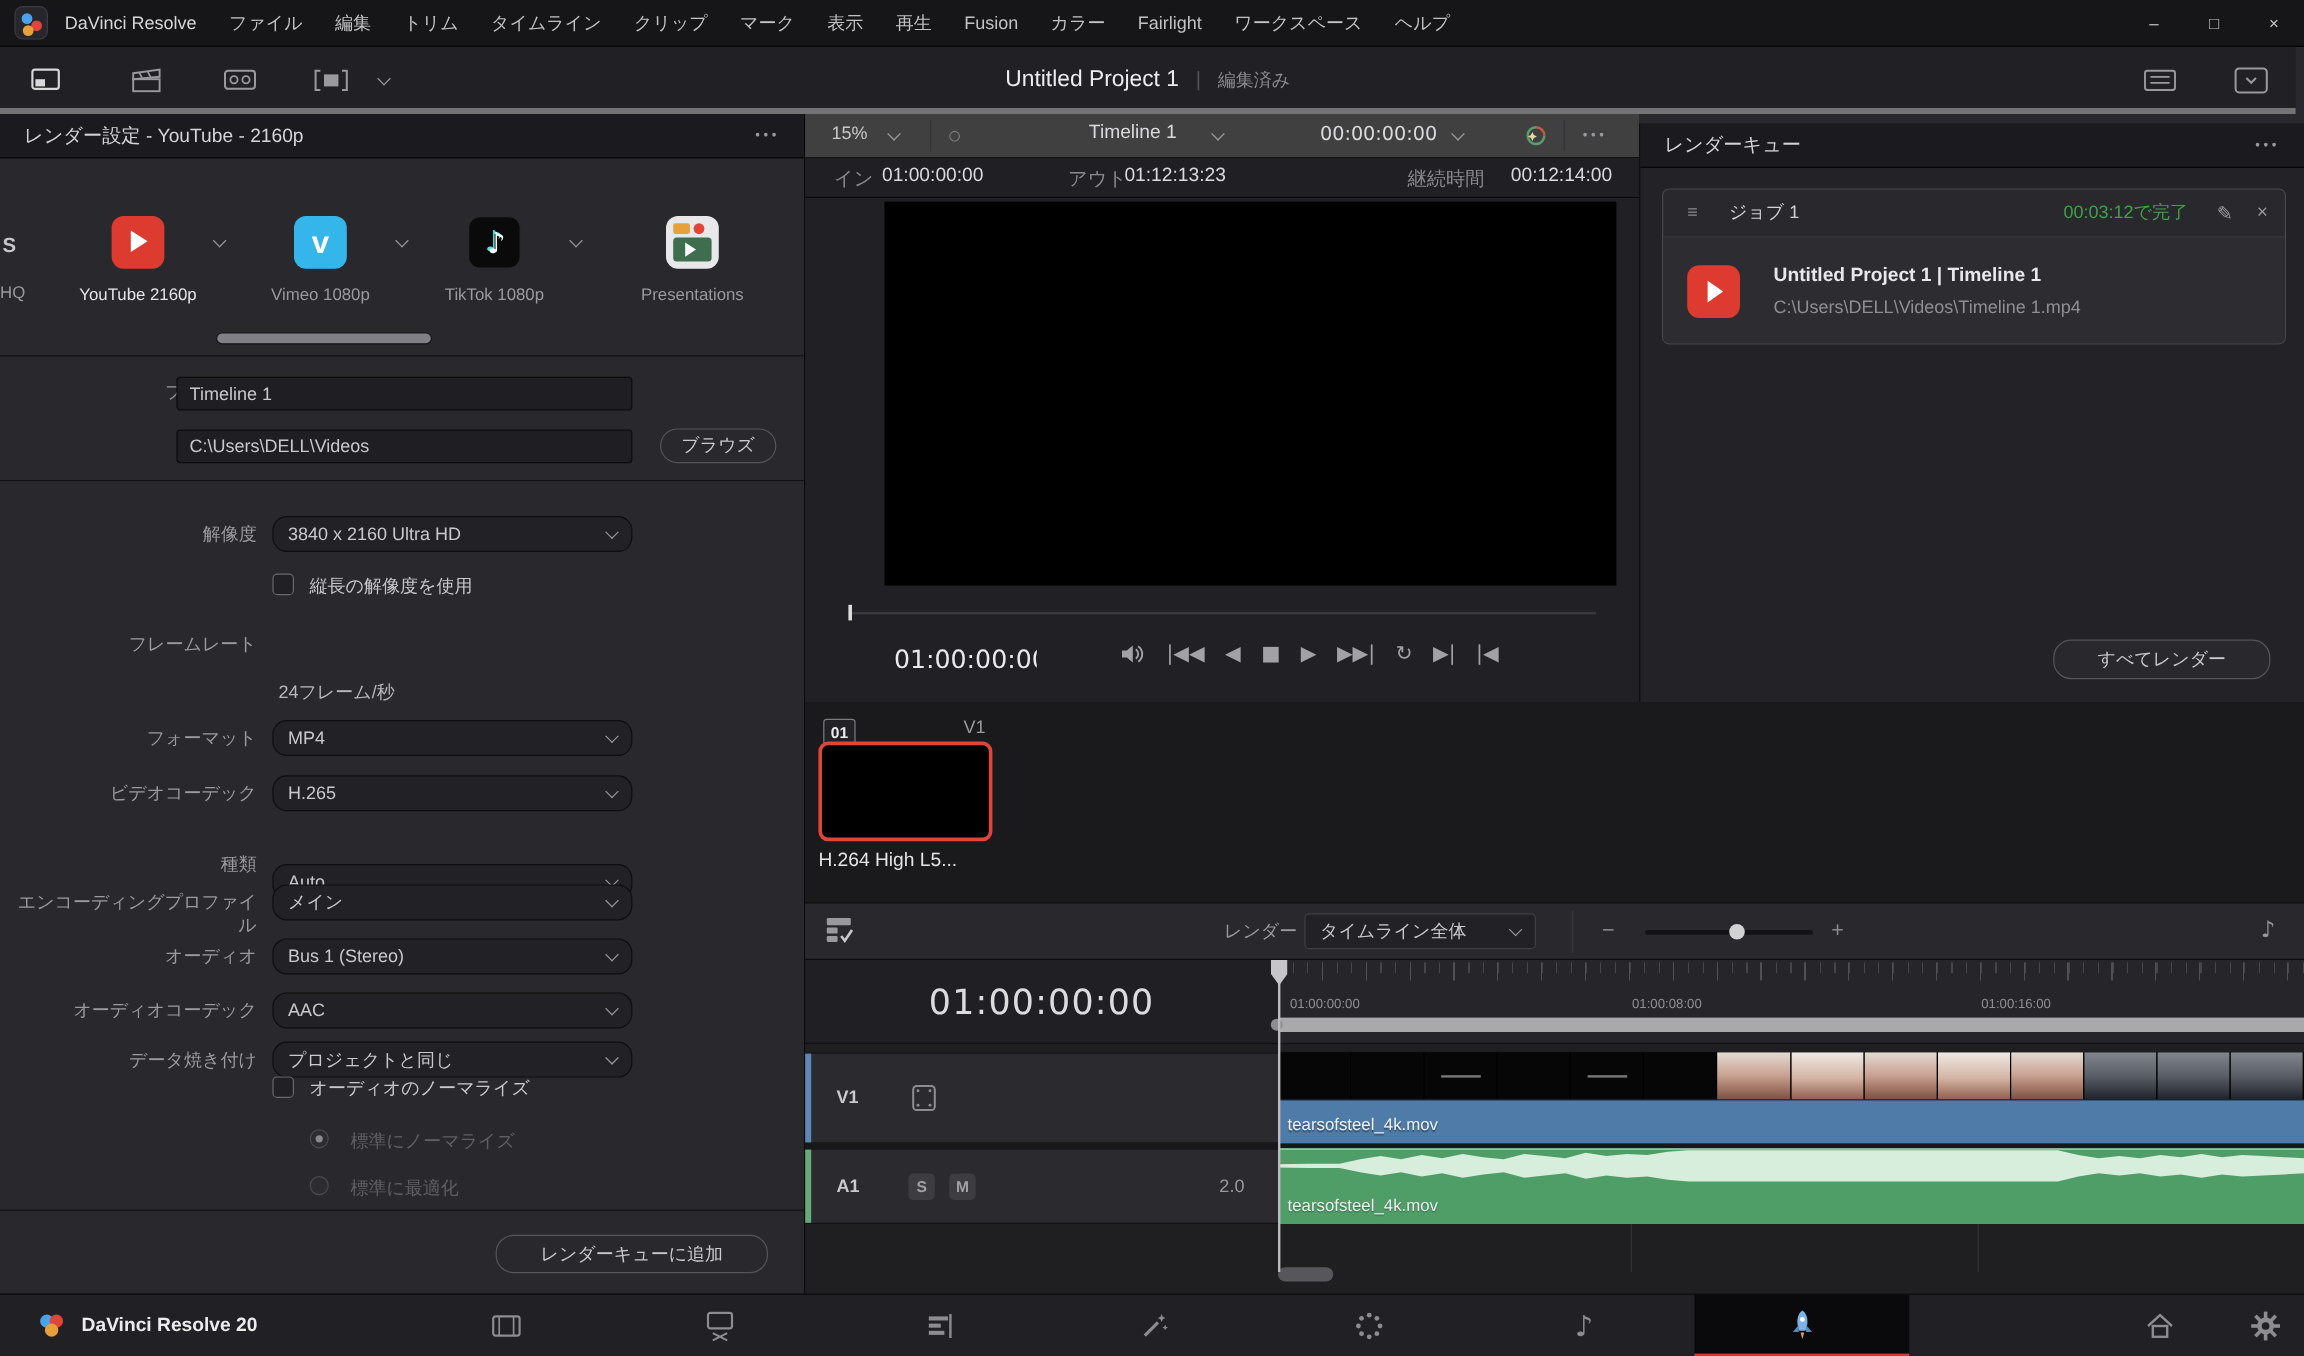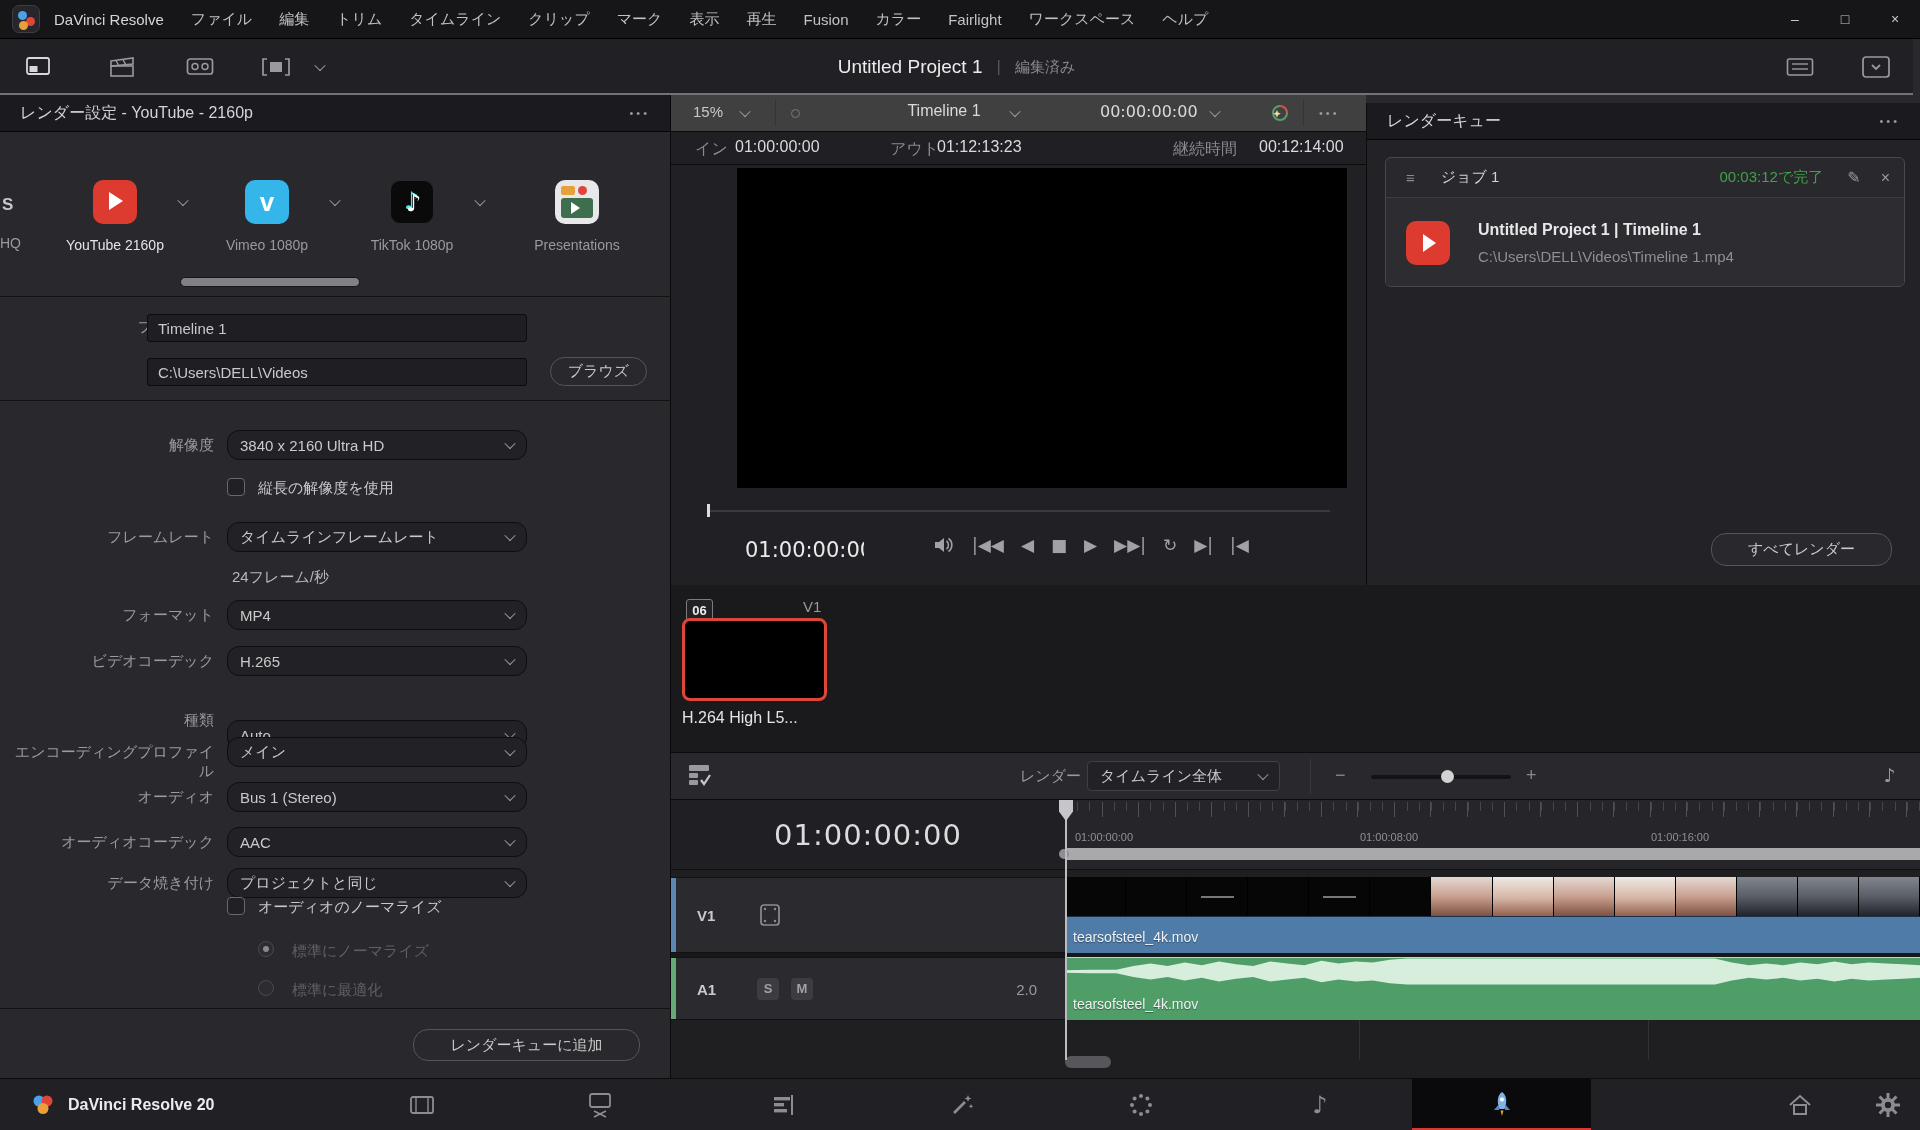--- a/index.html
+++ b/index.html
@@ -13,21 +13,21 @@
   
   #menubar { left:0; top:0; width:1920px; height:39px; background:#161619; border-bottom:1px solid #000; display:flex; align-items:center; }
   #app-badge { width:28px; height:28px; margin-left:12px; border-radius:7px; background:#26262c; border:1px solid #3c3c44; position:relative; flex:none; }
   #app-badge i { position:absolute; width:9px; height:9px; border-radius:50%; }
   .menu-app { margin-left:14px; color:#d6d6d8; }
   .menu-item { margin-left:27px; color:#c2c2c4; cursor:default; }
   #win-ctrls { margin-left:auto; display:flex; height:39px; }
   .win-btn { width:50px; height:39px; display:flex; align-items:center; justify-content:center; color:#c8c8ca; font-size:14px; }
 
   
-  #toolbar { left:0; top:39px; width:1913px; height:56px; background:#212125; border-bottom:2px solid #737373; }
+  #toolbar { left:0; top:39px; width:1913px; height:56px; background:#212125; border-bottom:5px solid #737373; }
   .tb-icon { position:absolute; top:12px; width:36px; height:32px; display:flex; align-items:center; justify-content:center; }
   #title-wrap { position:absolute; left:0; top:0; width:100%; height:56px; display:flex; align-items:center; justify-content:center; gap:14px; }
   #proj-title { color:#ececee; font-size:19px; }
   #title-sep { color:#55555a; font-size:17px; }
   #edit-status { color:#8a8a8e; font-size:15px; }
   .chev { display:inline-block; width:8px; height:8px; border-right:1.6px solid #9a9a9e; border-bottom:1.6px solid #9a9a9e; transform:rotate(45deg) translate(-1px,-1px); }
   .dots { color:#9a9a9e; font-size:11px; letter-spacing:3px; }
 
   
   #left-panel { left:0; top:95px; width:671px; height:983px; background:#28282d; border-right:1px solid #0a0a0b; }
@@ -277,24 +277,20 @@
   <div class="frow-label" style="top:341px">解像度</div>
   <div class="sel" style="top:335px">
       <span>3840 x 2160 Ultra HD</span>
       <span class="chev"></span>
     </div>
 
   <div class="cbox" style="top:383px"></div>
   <div class="cbl" style="top:384px">縦長の解像度を使用</div>
 
   <div class="frow-label" style="top:433px">フレームレート</div>
-  <div class="sel" style="top:427px">
-      <span>タイムラインフレームレート</span>
-      <span class="chev"></span>
-    </div>
 
   <div class="abs" style="left:232px; top:473px; color:#b9b9bc;">24フレーム/秒</div>
 
   <div class="frow-label" style="top:511px">フォーマット</div>
   <div class="sel" style="top:505px">
       <span>MP4</span>
       <span class="chev"></span>
     </div>
 
   <div class="frow-label" style="top:557px">ビデオコーデック</div>
@@ -416,21 +412,21 @@
       <div style="margin-left:28px;">
         <div id="job-title">Untitled Project 1 | Timeline 1</div>
         <div id="job-path">C:\Users\DELL\Videos\Timeline 1.mp4</div>
       </div>
     </div>
   </div>
   <button class="pill" id="render-all">すべてレンダー</button>
 </div>
 
 <div id="strip" class="abs">
-  <div id="strip-badge">06</div>
+  <div id="strip-badge">01</div>
   <div id="strip-track">V1</div>
   <div id="strip-thumb"></div>
   <div id="strip-cap">H.264 High L5...</div>
 </div>
 
 <div id="renderbar" class="abs">
   <div class="abs" style="left:16px; top:10px;">
     <svg width="28" height="26" viewBox="0 0 28 26">
         <rect x="2" y="2" width="20" height="6" rx="1" fill="#9a9a9e"></rect>
         <rect x="2" y="10" width="9" height="5" rx="1" fill="#9a9a9e"></rect>

